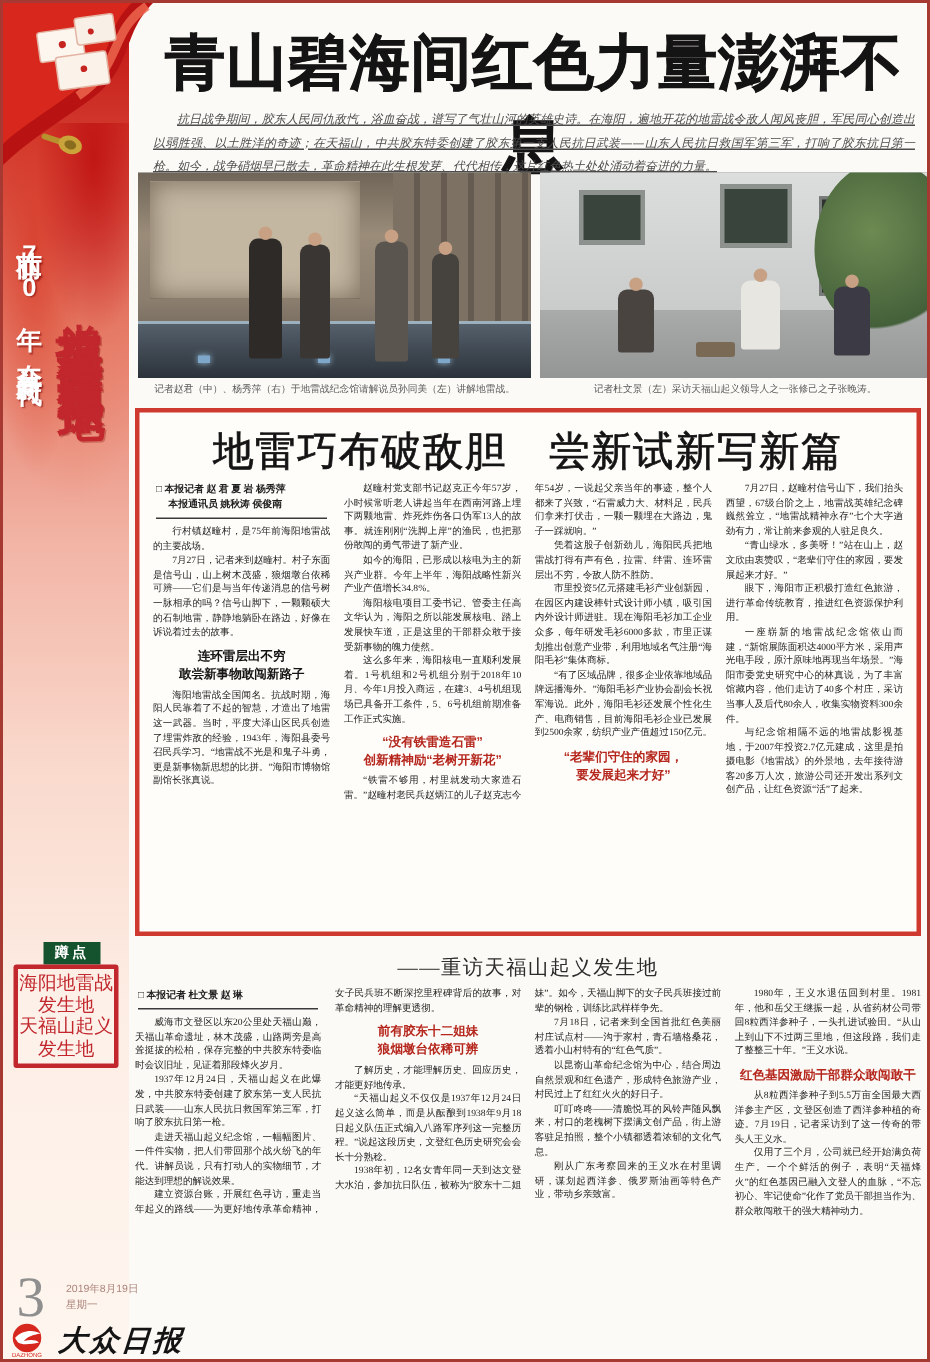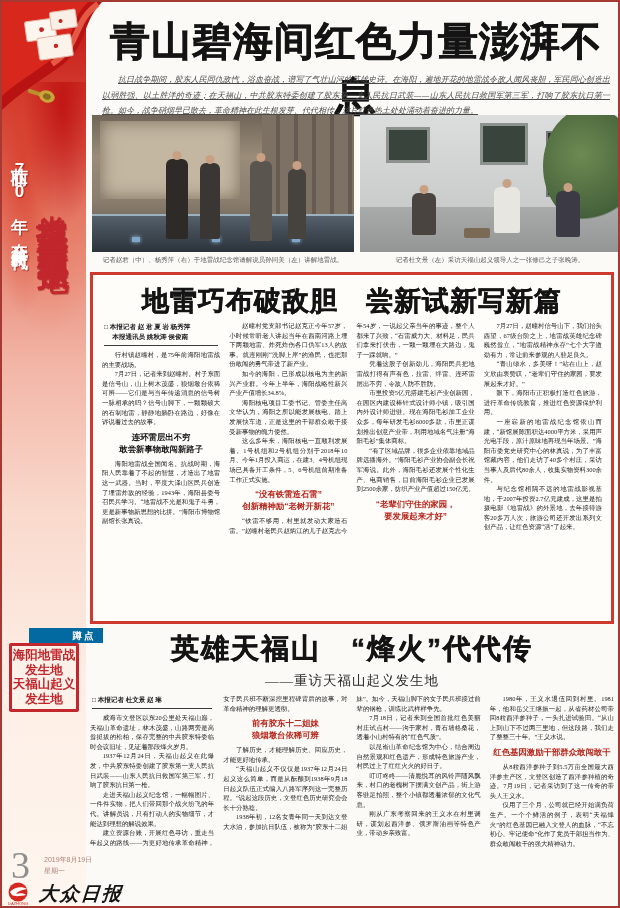--- a/index.html
+++ b/index.html
@@ -12,25 +12,25 @@
   .strip::before{content:"";position:absolute;top:80px;left:0;width:100%;height:300px;
          background:radial-gradient(55px 170px at 72% 8%,rgba(190,15,15,.85),transparent 70%),
                     radial-gradient(45px 210px at 25% 28%,rgba(215,55,35,.65),transparent 72%),
                     radial-gradient(60px 120px at 55% 55%,rgba(230,120,90,.45),transparent 75%);}
   .slogan{position:absolute;left:4px;top:152px;z-index:4;writing-mode:vertical-rl;text-orientation:upright;
           color:#fff;font-weight:900;font-size:17px;letter-spacing:3px;line-height:26px;
           text-shadow:1px 1px 1px rgba(120,0,0,.55);}
   .series{position:absolute;left:28px;top:188px;z-index:4;writing-mode:vertical-rl;text-orientation:upright;
           font-family:"DejaVu Serif",serif;font-weight:900;font-size:31px;line-height:44px;letter-spacing:4px;
           color:#c1272d;transform:rotate(-1.5deg);text-shadow:1px 1px 0 rgba(150,25,20,.35);}
-  .spot-tab{position:absolute;left:27px;top:626px;z-index:4;width:38px;height:15px;background:#0369a1;
-          color:#fff;font-size:9.5px;font-weight:bold;line-height:15px;text-align:center;letter-spacing:2px;padding-left:36px;}
+  .spot-tab{position:absolute;left:27px;top:626px;z-index:4;width:38px;height:15px;background:#14532d;
+          color:#fff;font-size:9.5px;font-weight:bold;line-height:15px;text-align:center;letter-spacing:2px;}
   .spot-box{position:absolute;left:7px;top:641px;z-index:4;width:70px;box-sizing:border-box;
           border:3px solid #c1272d;border-radius:2px;padding:2px 0 3px;text-align:center;
-          color:#c1272d;font-weight:700;font-size:12.5px;line-height:14.5px;background:rgba(255,250,246,.25);}
+          color:#c1272d;font-weight:400;font-size:12.5px;line-height:14.5px;background:rgba(255,250,246,.25);}
   .page-num{position:absolute;left:9px;top:843px;z-index:4;font-family:"Liberation Serif",serif;
           font-size:38px;color:#8f8f8f;line-height:40px;}
   .date-block{position:absolute;left:42px;top:852px;z-index:4;font-size:7px;color:#ab847a;line-height:11px;}
   .logo{position:absolute;left:4px;top:879px;z-index:4;display:flex;align-items:center;gap:3px;}
   .logo-mark{width:30px;height:24px;display:block;}
   .paper-name{font-family:"DejaVu Serif",serif;font-style:italic;font-weight:900;font-size:19px;
           color:#141414;letter-spacing:2px;transform:skewX(-4deg);}
   
   .top-art{position:absolute;left:0;top:0;width:132px;height:112px;z-index:5;pointer-events:none;}
   
@@ -61,21 +61,21 @@
   .p2-door{position:absolute;background:#2e3330;border:2px solid #777b78;box-sizing:border-box;}
   .p2-tree{position:absolute;right:-18px;top:-8px;width:95px;height:118px;border-radius:50%;
           background:radial-gradient(circle at 40% 40%,#6d8a52,#44603a 70%,rgba(60,85,50,0) 72%);}
   .person{position:absolute;border-radius:6px 6px 2px 2px;}
   .person::before{content:"";position:absolute;top:-8px;left:50%;transform:translateX(-50%);
           width:9px;height:9px;border-radius:50%;background:#c8a184;}
   .stool{position:absolute;background:#7a6a55;border-radius:2px;}
   
   .art1{position:absolute;left:88px;top:270px;width:524px;height:352px;z-index:2;box-sizing:border-box;
         border:3px solid #cf3a30;background:#fffdfa;padding:4px 9px;}
-  .art-h1{margin:6px 0 0;text-align:center;font-weight:700;font-size:27px;letter-spacing:1px;color:#141414;
+  .art-h1{margin:6px 0 0;text-align:center;font-weight:400;font-size:27px;letter-spacing:1px;color:#141414;
         -webkit-text-stroke:.5px #141414;line-height:32px;}
   .art-sub{margin:6px 0 4px;text-align:center;font-family:"Liberation Serif",serif;
         font-size:13.5px;color:#2b2b2b;letter-spacing:1px;}
   .cols{column-gap:9px;font-size:6.4px;line-height:9.6px;text-align:justify;color:#232323;
         font-family:"Liberation Serif",serif;overflow:hidden;}
   .cols1{column-count:4;height:258px;margin-top:4px;}
   
   .art2{position:absolute;left:88px;top:628px;width:524px;height:276px;z-index:2;}
   .art-h2{margin:2px 0 0;text-align:center;font-weight:900;font-size:28px;letter-spacing:2px;color:#141414;
         -webkit-text-stroke:.5px #141414;line-height:34px;}
@@ -199,21 +199,20 @@
         </div>
         <p class="bp">7月27日，赵疃村信号山下，我们抬头西望，67级台阶之上，地雷战英雄纪念碑巍然耸立，“地雷战精神永存”七个大字遒劲有力，常让前来参观的人驻足良久。</p>
         <p class="bp">“青山绿水，多美呀！”站在山上，赵文欣由衷赞叹，“老辈们守住的家园，要发展起来才好。”</p>
         <p class="bp">眼下，海阳市正积极打造红色旅游，进行革命传统教育，推进红色资源保护利用。</p>
         <p class="bp">一座崭新的地雷战纪念馆依山而建，“新馆展陈面积达4000平方米，采用声光电手段，原汁原味地再现当年场景。”海阳市委党史研究中心的林真说，为了丰富馆藏内容，他们走访了40多个村庄，采访当事人及后代80余人，收集实物资料300余件。</p>
         <p class="bp">与纪念馆相隔不远的地雷战影视基地，于2007年投资2.7亿元建成，这里是拍摄电影《地雷战》的外景地，去年接待游客20多万人次，旅游公司还开发出系列文创产品，让红色资源“活”了起来。</p>
       </div>
   </div>
 
   <div class="art2">
-    <h1 class="art-h2">英雄天福山　“烽火”代代传</h1>
     <div class="art-sub">——重访天福山起义发生地</div>
     <div class="cols cols2">
         <div class="byline">
           <div>□ 本报记者 杜文景 赵 琳</div>
         </div>
         <p class="bp">威海市文登区以东20公里处天福山巅，天福山革命遗址，林木茂盛，山路两旁是高耸挺拔的松柏，保存完整的中共胶东特委临时会议旧址，见证着那段烽火岁月。</p>
         <p class="bp">1937年12月24日，天福山起义在此爆发，中共胶东特委创建了胶东第一支人民抗日武装——山东人民抗日救国军第三军，打响了胶东抗日第一枪。</p>
         <p class="bp">走进天福山起义纪念馆，一幅幅图片、一件件实物，把人们带回那个战火纷飞的年代。讲解员说，只有打动人的实物细节，才能达到理想的解说效果。</p>
         <p class="bp">建立资源台账，开展红色寻访，重走当年起义的路线——为更好地传承革命精神，女子民兵班不断深挖里程碑背后的故事，对革命精神的理解更透彻。</p>
         <div class="sub red">

